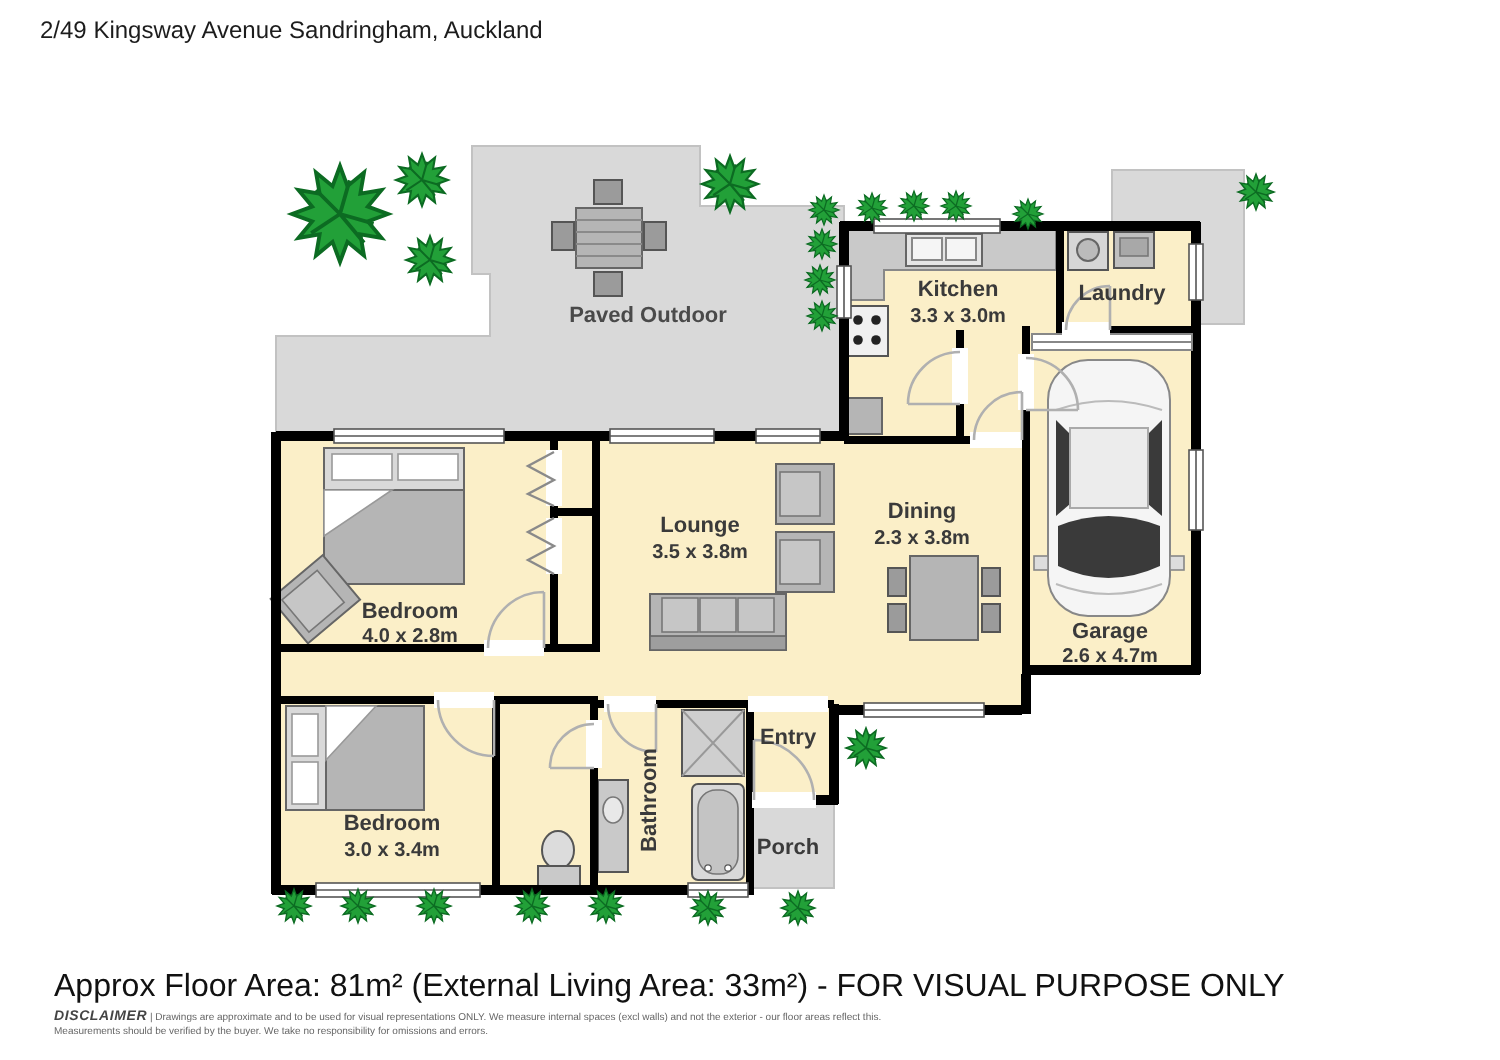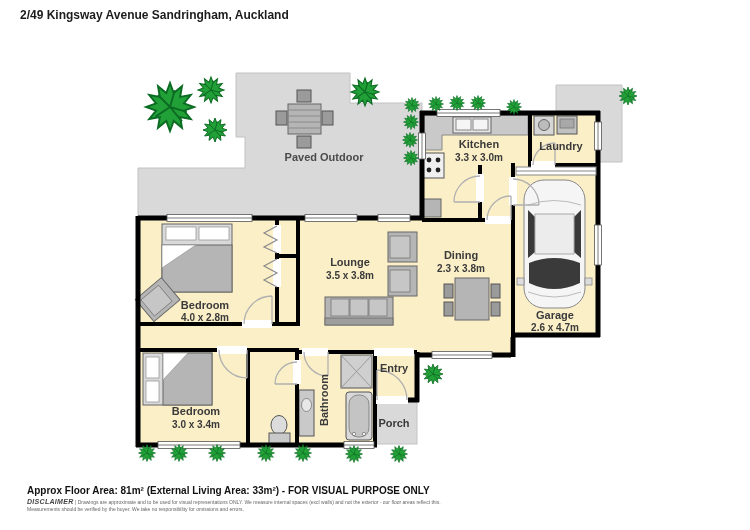--- a/index.html
+++ b/index.html
@@ -1,21 +1,21 @@
 <!DOCTYPE html>
 <html><head>
 <meta charset="utf-8">
 <style>
   html,body{margin:0;padding:0;}
   body{width:750px;height:530px;background:#fff;position:relative;overflow:hidden;
        font-family:"Liberation Sans", sans-serif;}
-  .title{position:absolute;left:20px;top:8px;font-size:12px;font-weight:bold;color:#1c1c1c;}
+  .title{position:absolute;left:20px;top:8px;font-size:12px;font-weight:normal;color:#1c1c1c;}
   .plan-svg{position:absolute;left:0;top:0;}
   .footer{position:absolute;left:27px;top:485px;width:700px;}
-  .footer-area{font-size:10px;font-weight:bold;color:#111;}
+  .footer-area{font-size:16px;font-weight:normal;color:#111;}
   .disclaimer{font-size:5px;color:#666;line-height:7px;margin-top:2px;}
   .disc-label{font-style:italic;font-weight:bold;font-size:7px;color:#444;letter-spacing:.3px;}
   
   .w-ext{stroke:#000;stroke-width:5;fill:none;}
   .w-int{stroke:#000;stroke-width:4;fill:none;}
   .gap{fill:#fff;stroke:none;}
   .win{fill:#fff;stroke:#555;stroke-width:0.8;}
   .winline{stroke:#555;stroke-width:0.8;}
   .arc{stroke:#b0b0b0;stroke-width:1.3;fill:none;}
   .zig{stroke:#8a8a8a;stroke-width:1.2;fill:none;}

